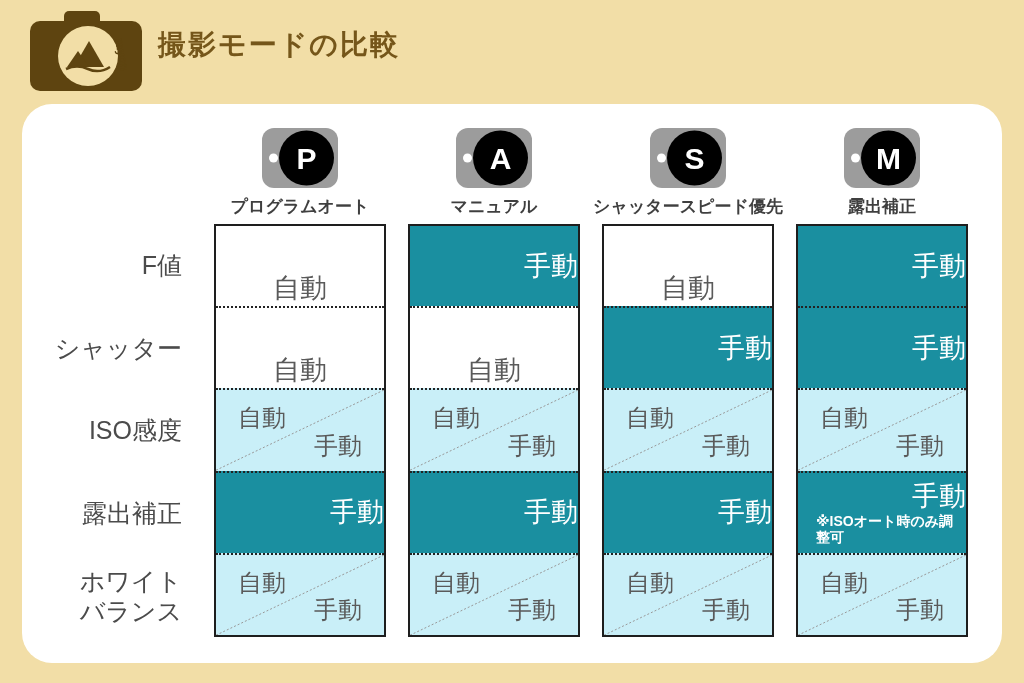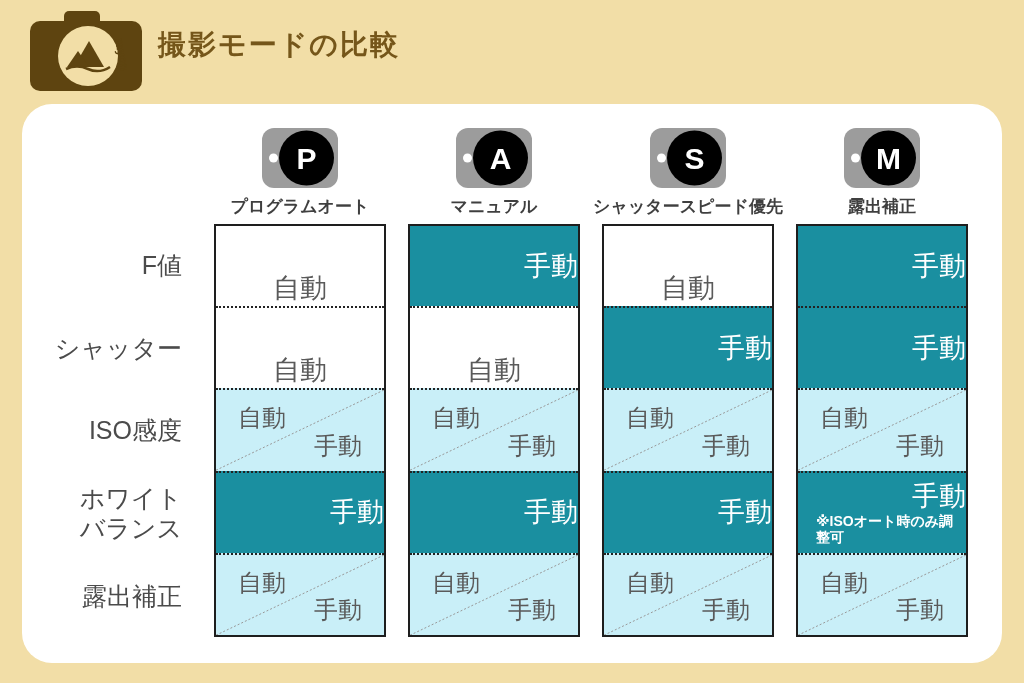--- a/index.html
+++ b/index.html
@@ -83,27 +83,27 @@
           <span></span>
         </div>
         <div class="row-label">
           <span>シャッター</span>
         </div>
         <div class="row-label">
           <span>ISO感度</span>
           <span></span>
         </div>
         <div class="row-label">
+          <span>露出補正</span>
+          <span></span>
+        </div>
+        <div class="row-label">
           <span>ホワイト</span>
           <span>バランス</span>
         </div>
-        <div class="row-label">
-          <span>露出補正</span>
-          <span></span>
-        </div>
       </div>
     </div>
 
     <div class="mode-col">
       <div class="mode-header">
         <div class="mode-icon">
           <span class="mode-dot"></span>
           <span class="mode-circle">P</span>
         </div>
         <div class="mode-name">プログラムオート</div>

